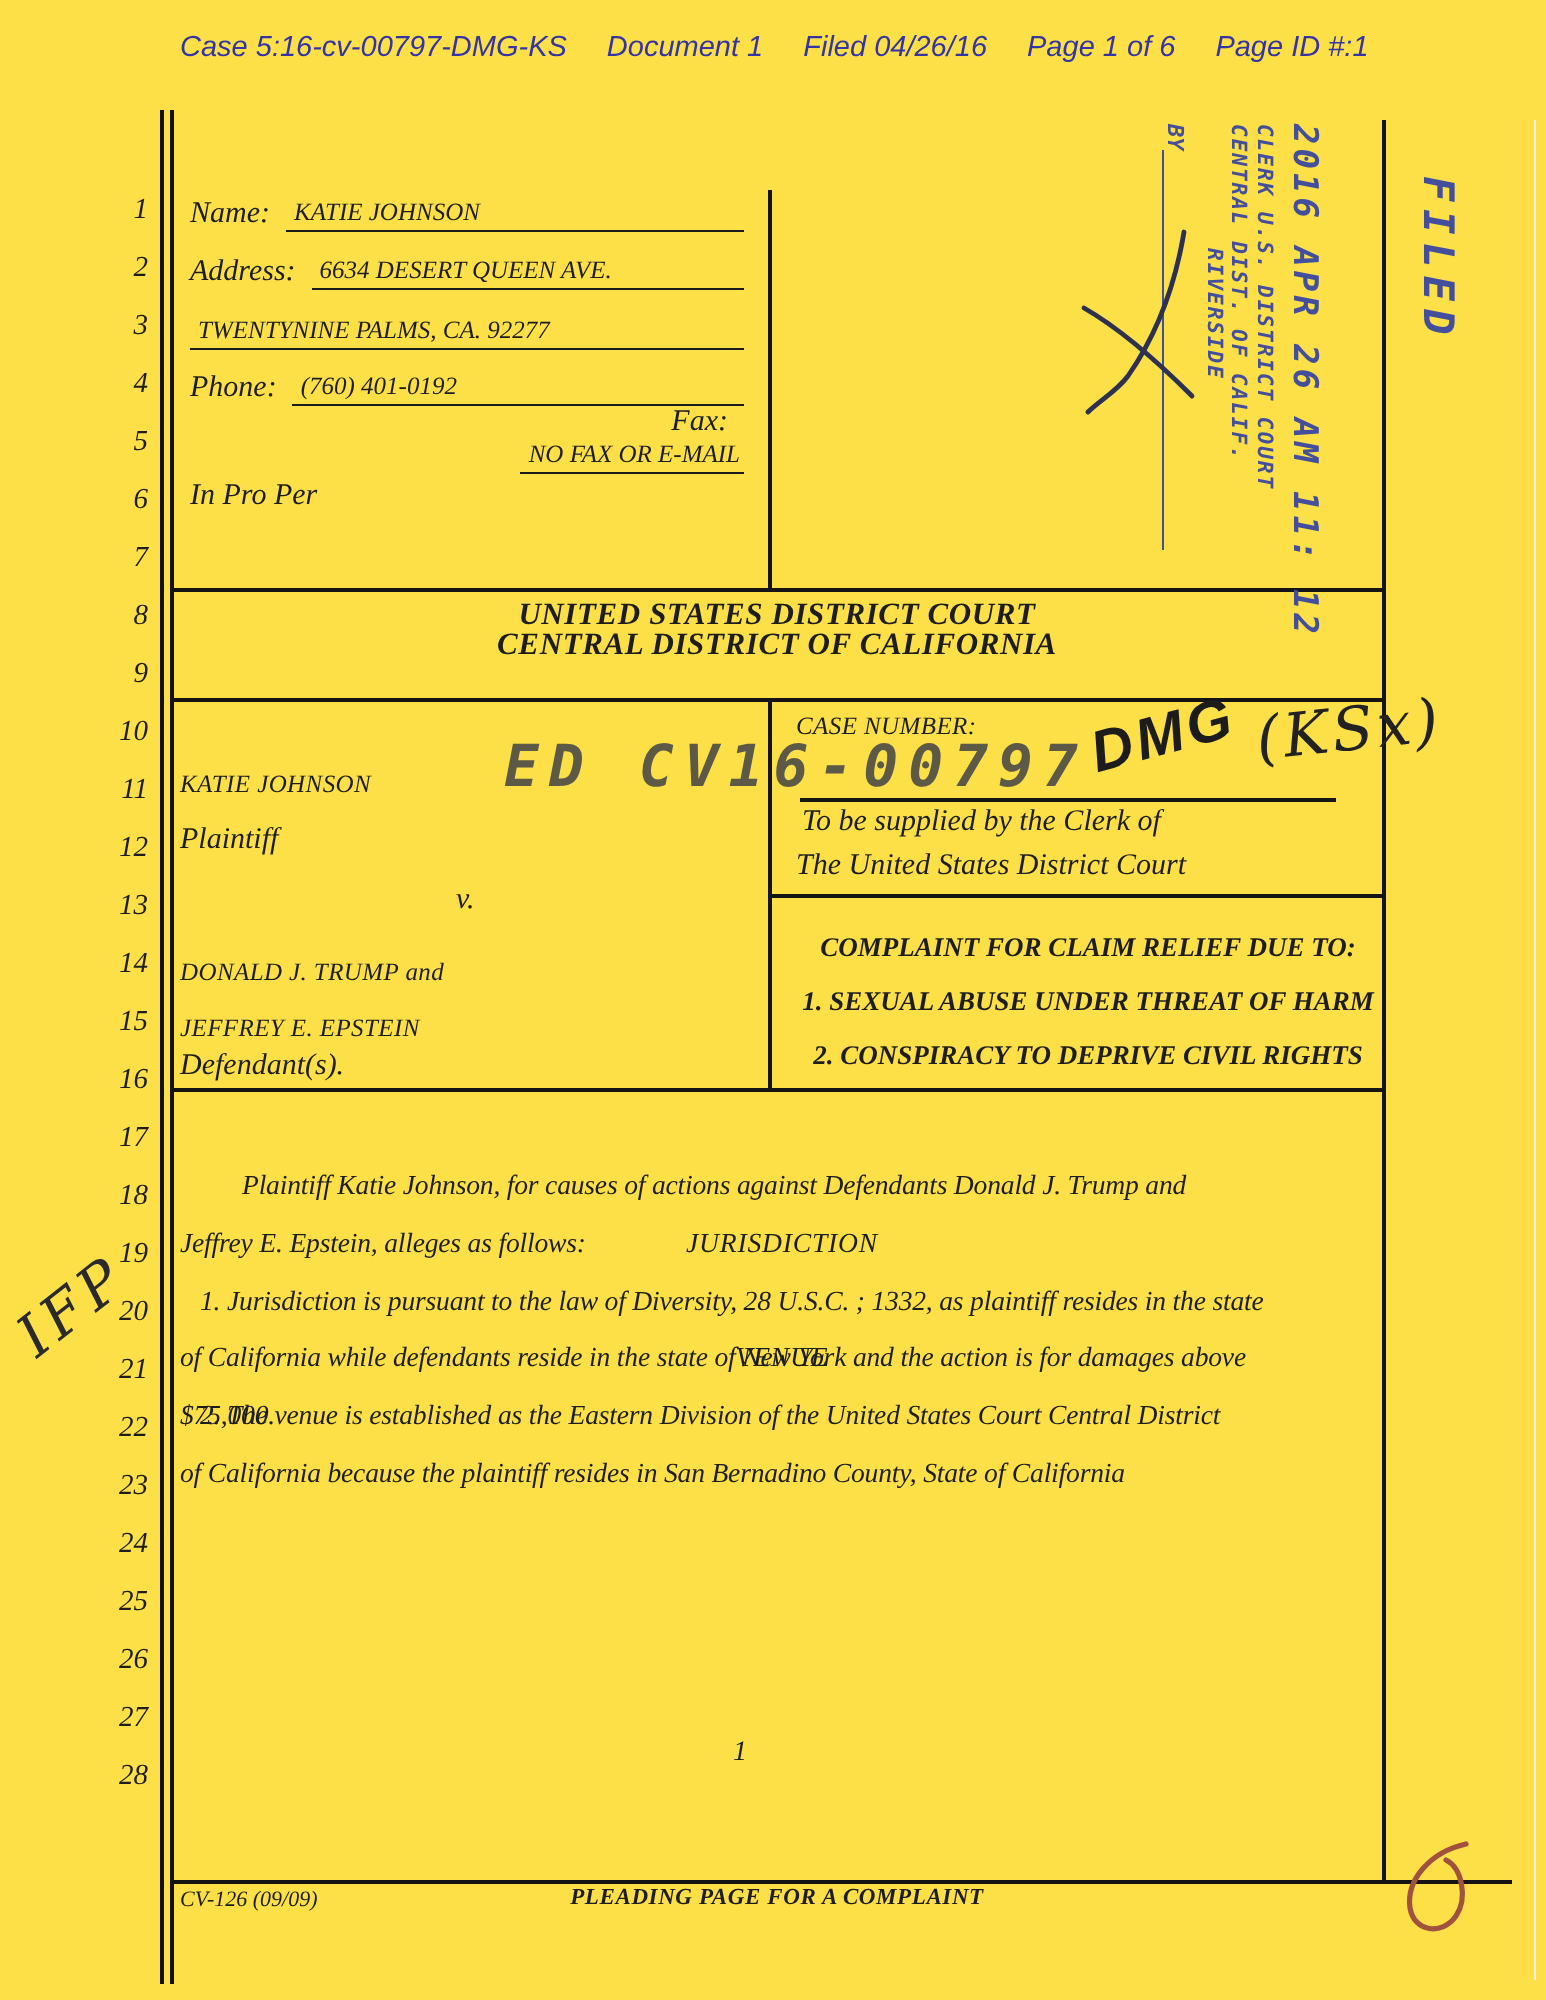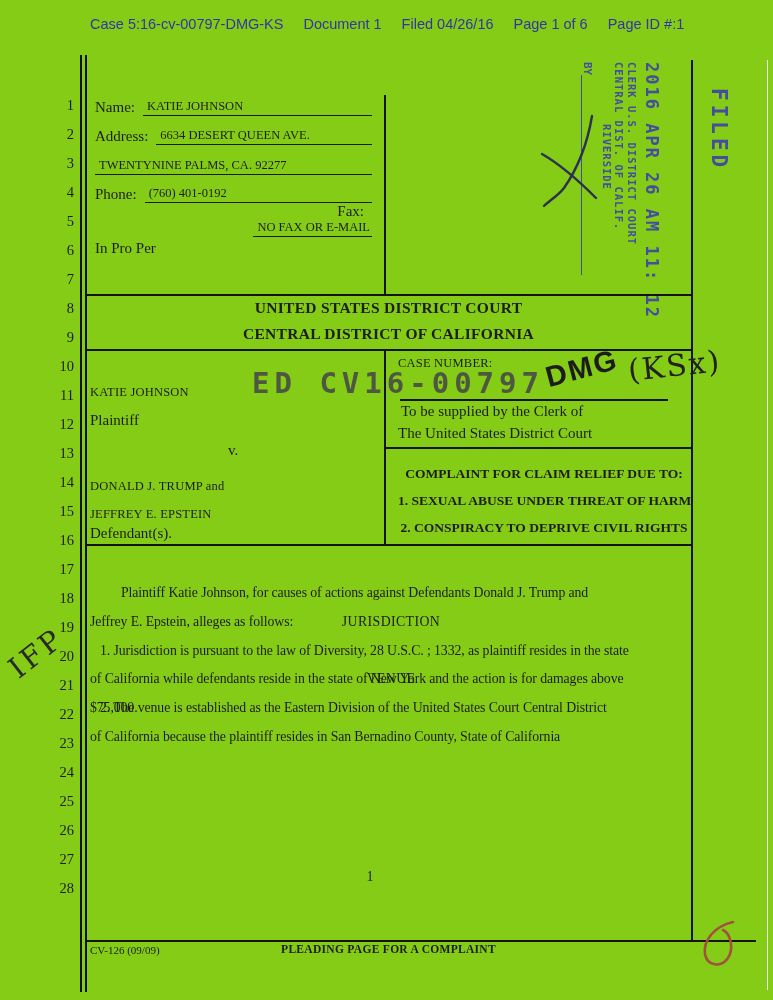--- a/index.html
+++ b/index.html
@@ -4,22 +4,22 @@
 <style>
   :root{
     --header-blue:#3434a4;
     --stamp-blue:#434f9c;
     --stamp-gray:#474747;
     --ink:#1d1d1d;
     --red-mark:#a0523f;
   }
   html,body{margin:0;padding:0;background:#ffffff;}
   .page{
-    position:relative;width:773px;height:1000px;background:#84cc16;
-    font-family:"Liberation Serif", serif;color:var(--ink);overflow:hidden;
+    position:relative;width:773px;height:1000px;background:#fde047;
+    font-family:"Liberation Serif", serif;color:var(--ink);overflow:hidden;font-style:italic;
   }
   .abs{position:absolute;}
   
   .pacer-header{
     left:90px;top:16px;width:680px;display:flex;gap:20px;
     font-family:"Liberation Sans", sans-serif;font-size:14.5px;color:var(--header-blue);
     white-space:nowrap;
   }
   
   .left-rule{left:80px;top:55px;width:3px;height:937px;border-left:2px solid #111;border-right:2px solid #111;}
@@ -177,21 +177,21 @@
       <span class="byline"></span>
     </div>
   </div>
 
   <svg class="abs" style="left:530px;top:110px;" width="80" height="110" viewBox="0 0 80 110">
     <path d="M62,6 C58,30 50,55 34,78 C28,86 20,90 14,96" fill="none" stroke="#2c3150" stroke-width="2.4" stroke-linecap="round"></path>
     <path d="M12,44 C26,52 44,66 66,88" fill="none" stroke="#2c3150" stroke-width="2.4" stroke-linecap="round"></path>
   </svg>
 
   <div class="abs court-title" style="top:299px;">UNITED STATES DISTRICT COURT</div>
-  <div class="abs court-title" style="top:325px;">CENTRAL DISTRICT OF CALIFORNIA</div>
+  <div class="abs court-title" style="top:314px;">CENTRAL DISTRICT OF CALIFORNIA</div>
 
   <div class="abs caps-sm" style="left:90px;top:385px;">KATIE JOHNSON</div>
   <div class="abs serif-md right-align" style="left:90px;top:412px;width:287px;">Plaintiff</div>
   <div class="abs serif-md" style="left:228px;top:442px;">v.</div>
   <div class="abs caps-sm" style="left:90px;top:479px;">DONALD J. TRUMP and</div>
   <div class="abs caps-sm" style="left:90px;top:507px;">JEFFREY E. EPSTEIN</div>
   <div class="abs serif-md right-align" style="left:90px;top:525px;width:290px;">Defendant(s).</div>
 
   <div class="abs caps-sm" style="left:398px;top:356px;">CASE NUMBER:</div>
   <div class="abs case-stamp">ED CV16-00797</div>

